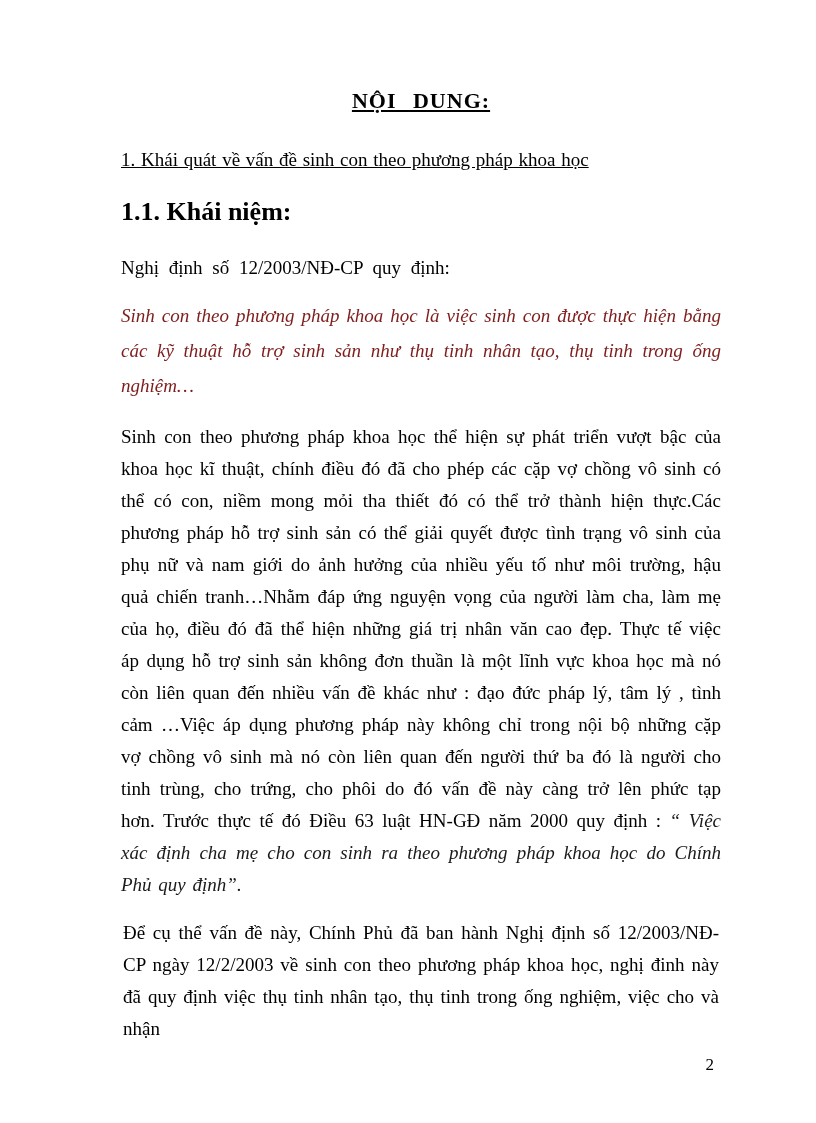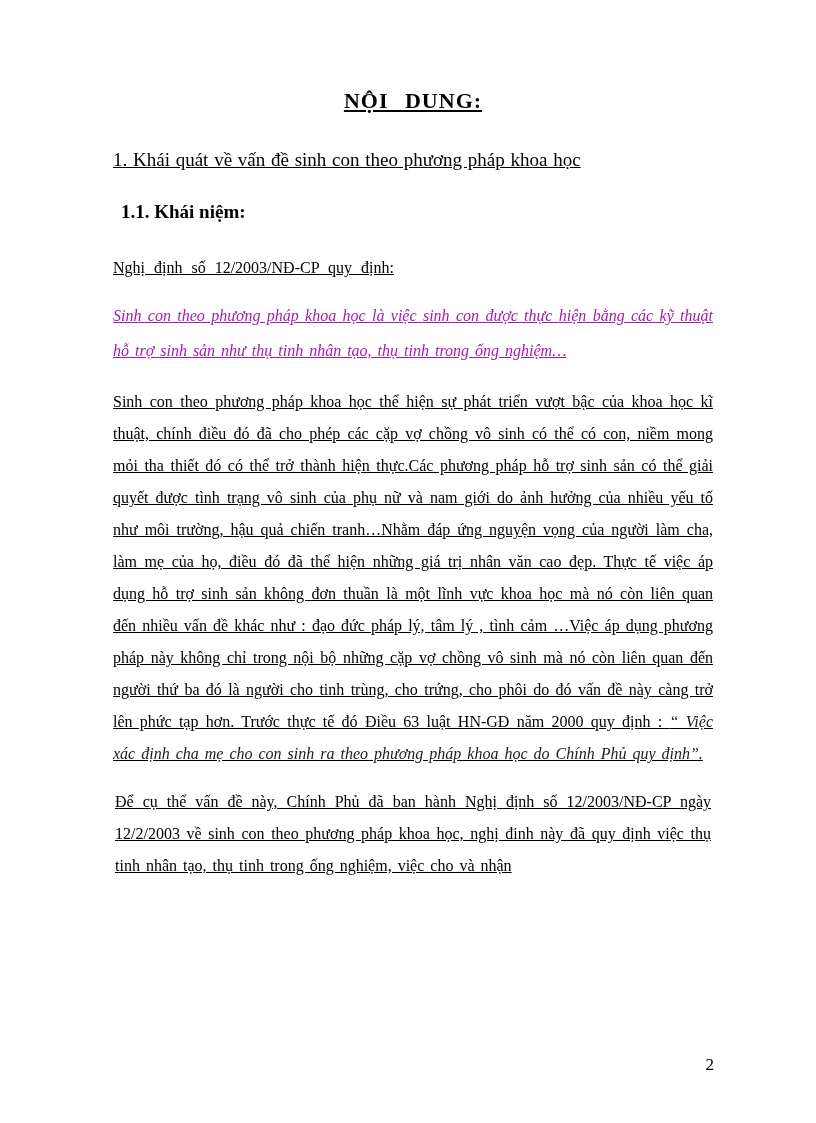--- a/index.html
+++ b/index.html
@@ -11,21 +11,21 @@
     position: relative;
     width: 816px;
     height: 1123px;
     background: #ffffff;
     font-family: "Liberation Serif", "DejaVu Serif", serif;
     color: #000000;
     overflow: hidden;
   }
   .content {
     position: absolute;
-    left: 113px;
+    left: 121px;
     top: 88px;
     width: 600px;
   }
   .doc-title {
     text-align: center;
     font-weight: bold;
     font-size: 22px;
     line-height: 26px;
     text-decoration: underline;
     word-spacing: 10px;
@@ -35,40 +35,39 @@
   .section-heading {
     font-weight: normal;
     font-size: 19px;
     line-height: 24px;
     text-decoration: underline;
     margin: 0 0 28px 0;
     word-spacing: 1px;
   }
   .subsection-heading {
     font-weight: bold;
-    font-size: 19px;
+    font-size: 26px;
     line-height: 24px;
-    margin: 0 0 28px 8px;
+    margin: 0 0 28px 0;
   }
   p.body {
-    font-size: 16px;
+    font-size: 19px;
     line-height: 32px;
     text-align: justify;
     word-spacing: 2px;
     margin: 0 0 16px 0;
-    text-decoration: underline;
   }
   p.intro {
     word-spacing: 5px;
     margin: 0 0 14px 0;
   }
   p.quote-block {
     font-style: italic;
     line-height: 35px;
-    color: #a21caf;
+    color: #7f1d1d;
     margin: 0 0 18px 0;
   }
   .inline-quote {
     font-style: italic;
     color: #1a1a1a;
   }
   p.closing {
     margin: 2px;
   }
   .page-number {

